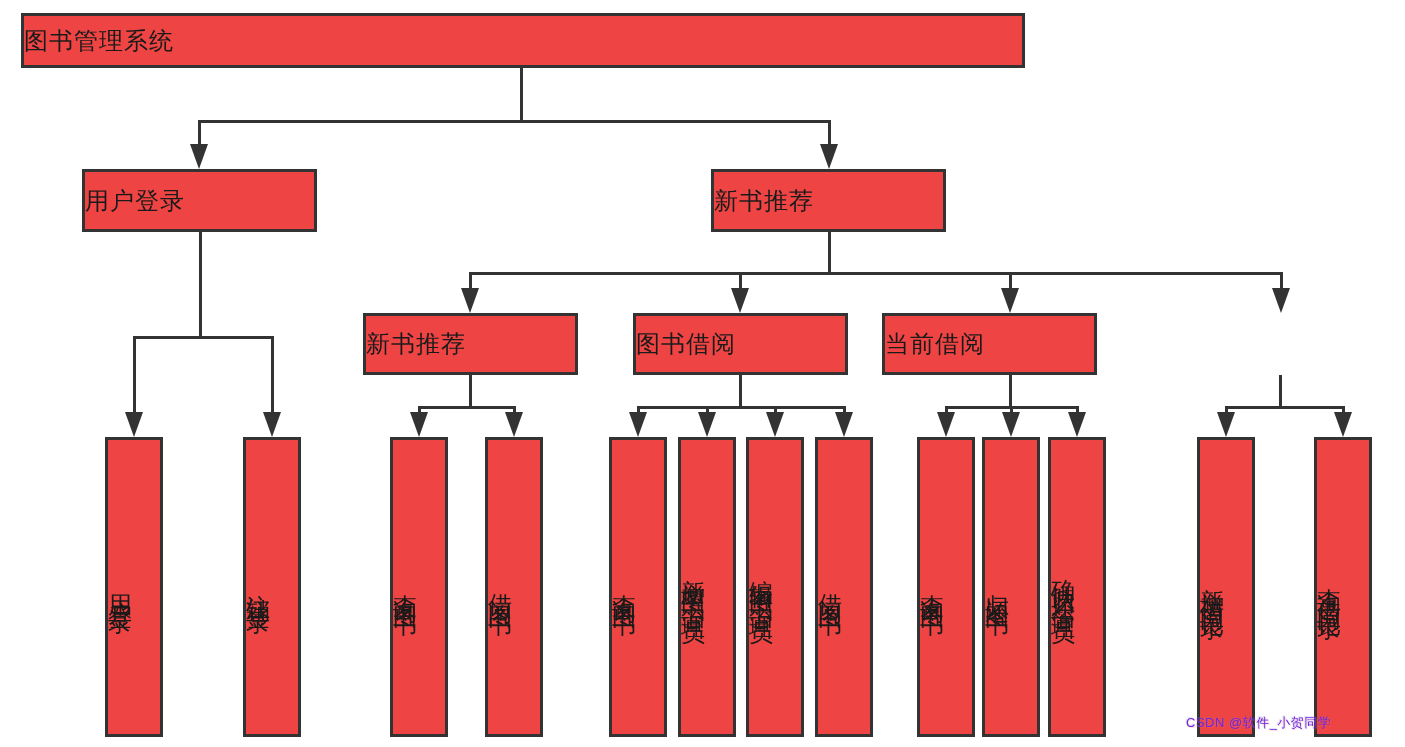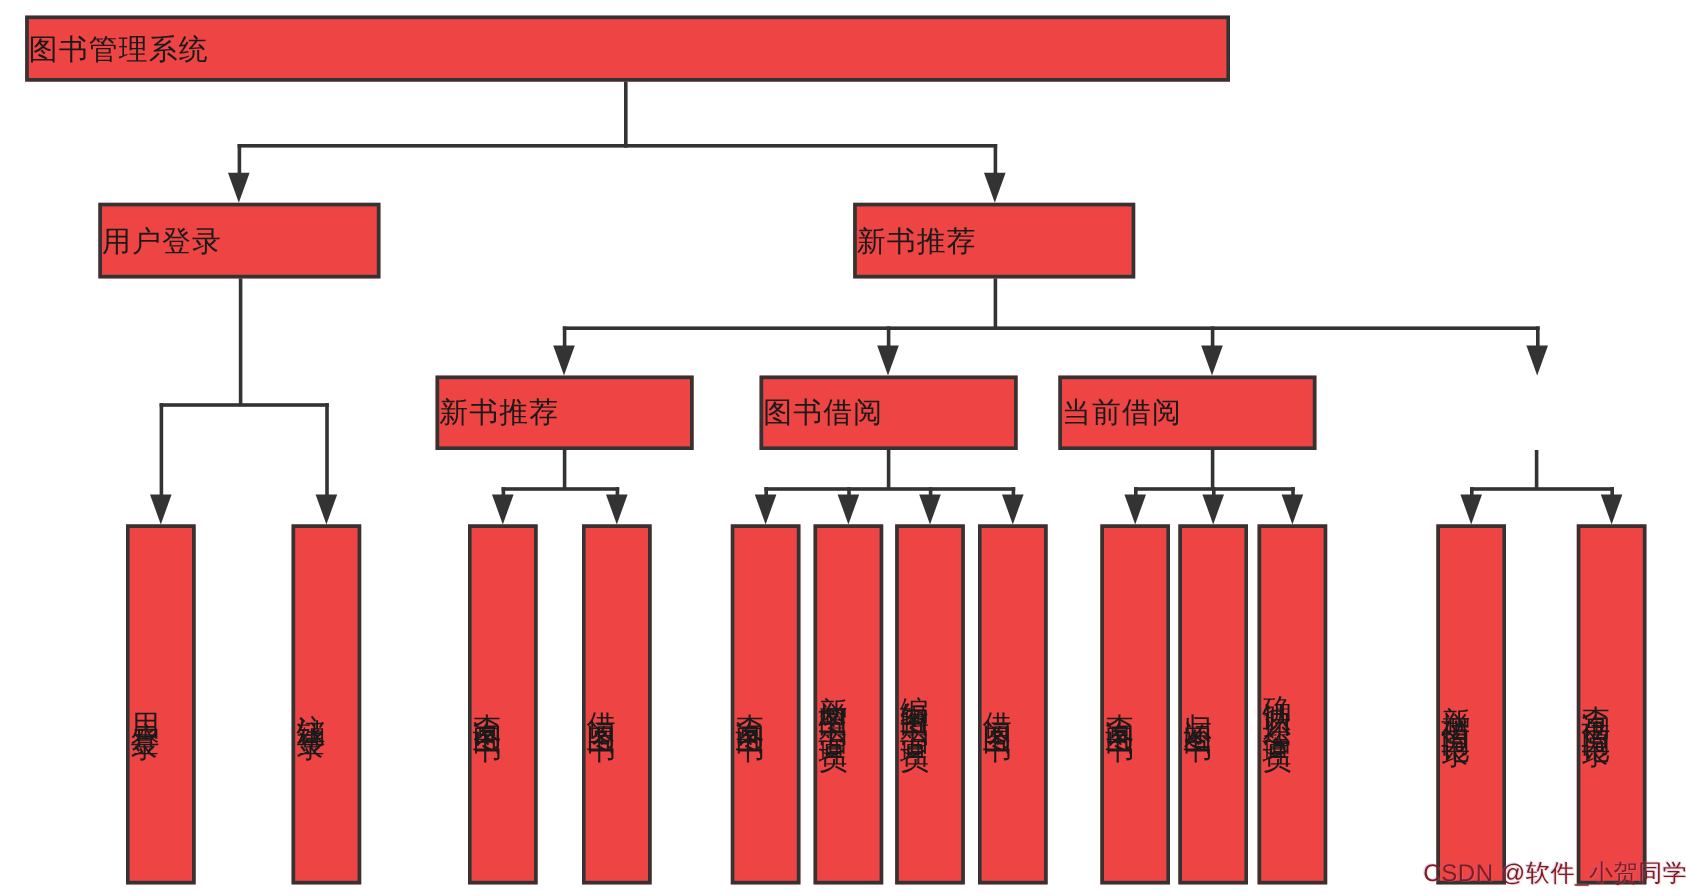--- a/index.html
+++ b/index.html
@@ -38,22 +38,22 @@
   .hl{position:absolute;height:3px;background:#333333;}
   .ah{
     position:absolute;width:0;height:0;
     border-left:9px solid transparent;
     border-right:9px solid transparent;
     border-top:25px solid #333333;
   }
   .watermark{
     position:absolute;
     left:1186px;top:714px;
-    font-size:20px;
-    color:#7f1d1d;
+    font-size:13px;
+    color:#6d28d9;
     letter-spacing:0.5px;
     text-shadow:1px 1px 0 rgba(255,120,120,0.25), -1px -1px 0 rgba(120,120,255,0.25);
     white-space:nowrap;
   }
 </style>
 </head>
 <body>
 
 <div id="canvas">
 

